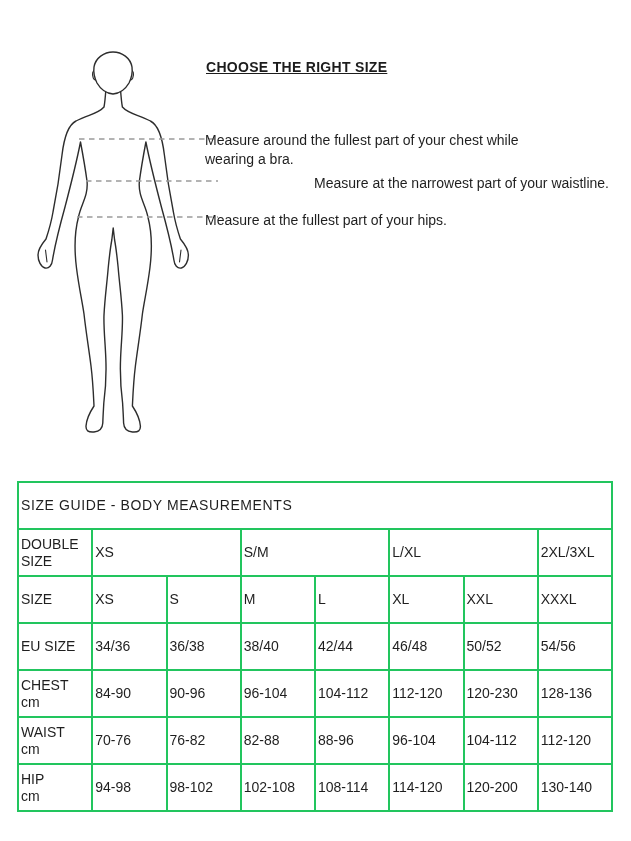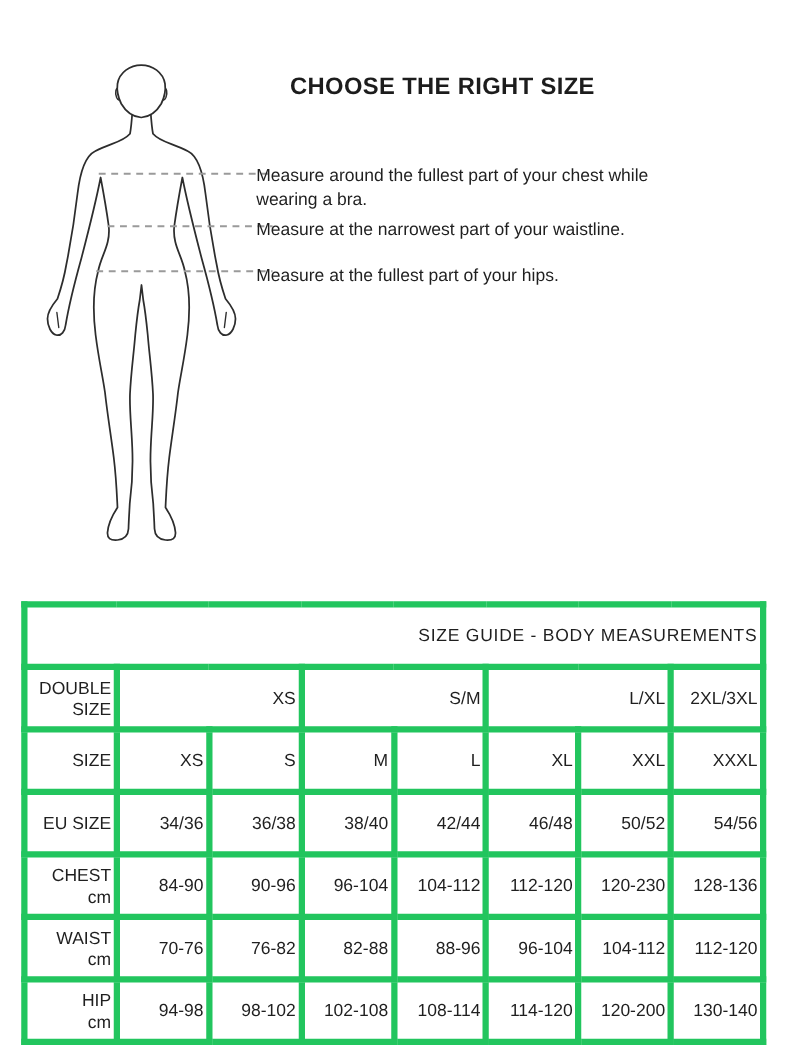--- a/index.html
+++ b/index.html
@@ -3,41 +3,41 @@
 <meta charset="utf-8">
 <style>
   html,body { margin:0; padding:0; background:#ffffff; }
   .page {
     position:relative; width:631px; height:841px; background:#ffffff;
     font-family:"Liberation Sans","DejaVu Sans",sans-serif; color:#1f1f1f;
     overflow:hidden;
   }
   .figure-svg { position:absolute; left:0; top:0; width:631px; height:470px; }
   .page-title {
-    position:absolute; left:232px; top:59px; margin:0;
-    font-size:19px; font-weight:700; letter-spacing:0.3px; color:#1c1c1c;
+    position:absolute; left:206px; top:59px; margin:0;
+    font-size:14px; font-weight:700; letter-spacing:0.3px; color:#1c1c1c;text-decoration:underline;
   }
   .note {
     position:absolute; left:205px; margin:0; width:404px;
     font-size:14px; line-height:19px; white-space:pre-line; color:#1f1f1f;
   }
   .note-chest { top:131px; }
-  .note-waist { top:174px; }
+  .note-waist { top:174px;text-align:right; }
   .note-hip   { top:211px; }
   .advice {
     position:absolute; left:223px; top:308px; margin:0; width:404px;
     font-size:14px; line-height:18px; white-space:pre-line; color:#1f1f1f;
   }
   table.size-table {
     position:absolute; left:17px; top:481px; width:596px;
     border-collapse:collapse; table-layout:fixed;
     font-size:14px; color:#1f1f1f;
   }
   table.size-table td {
-    border:5px solid #22c55e; text-align:right; vertical-align:middle;
+    border:2px solid #22c55e; text-align:left; vertical-align:middle;
     height:45px; padding:0 2px; line-height:17px; white-space:pre-line;
     overflow:hidden;
   }
   td.table-title { letter-spacing:0.6px; }
 </style>
 </head>
 <body>
 
 <div class="page">
 

